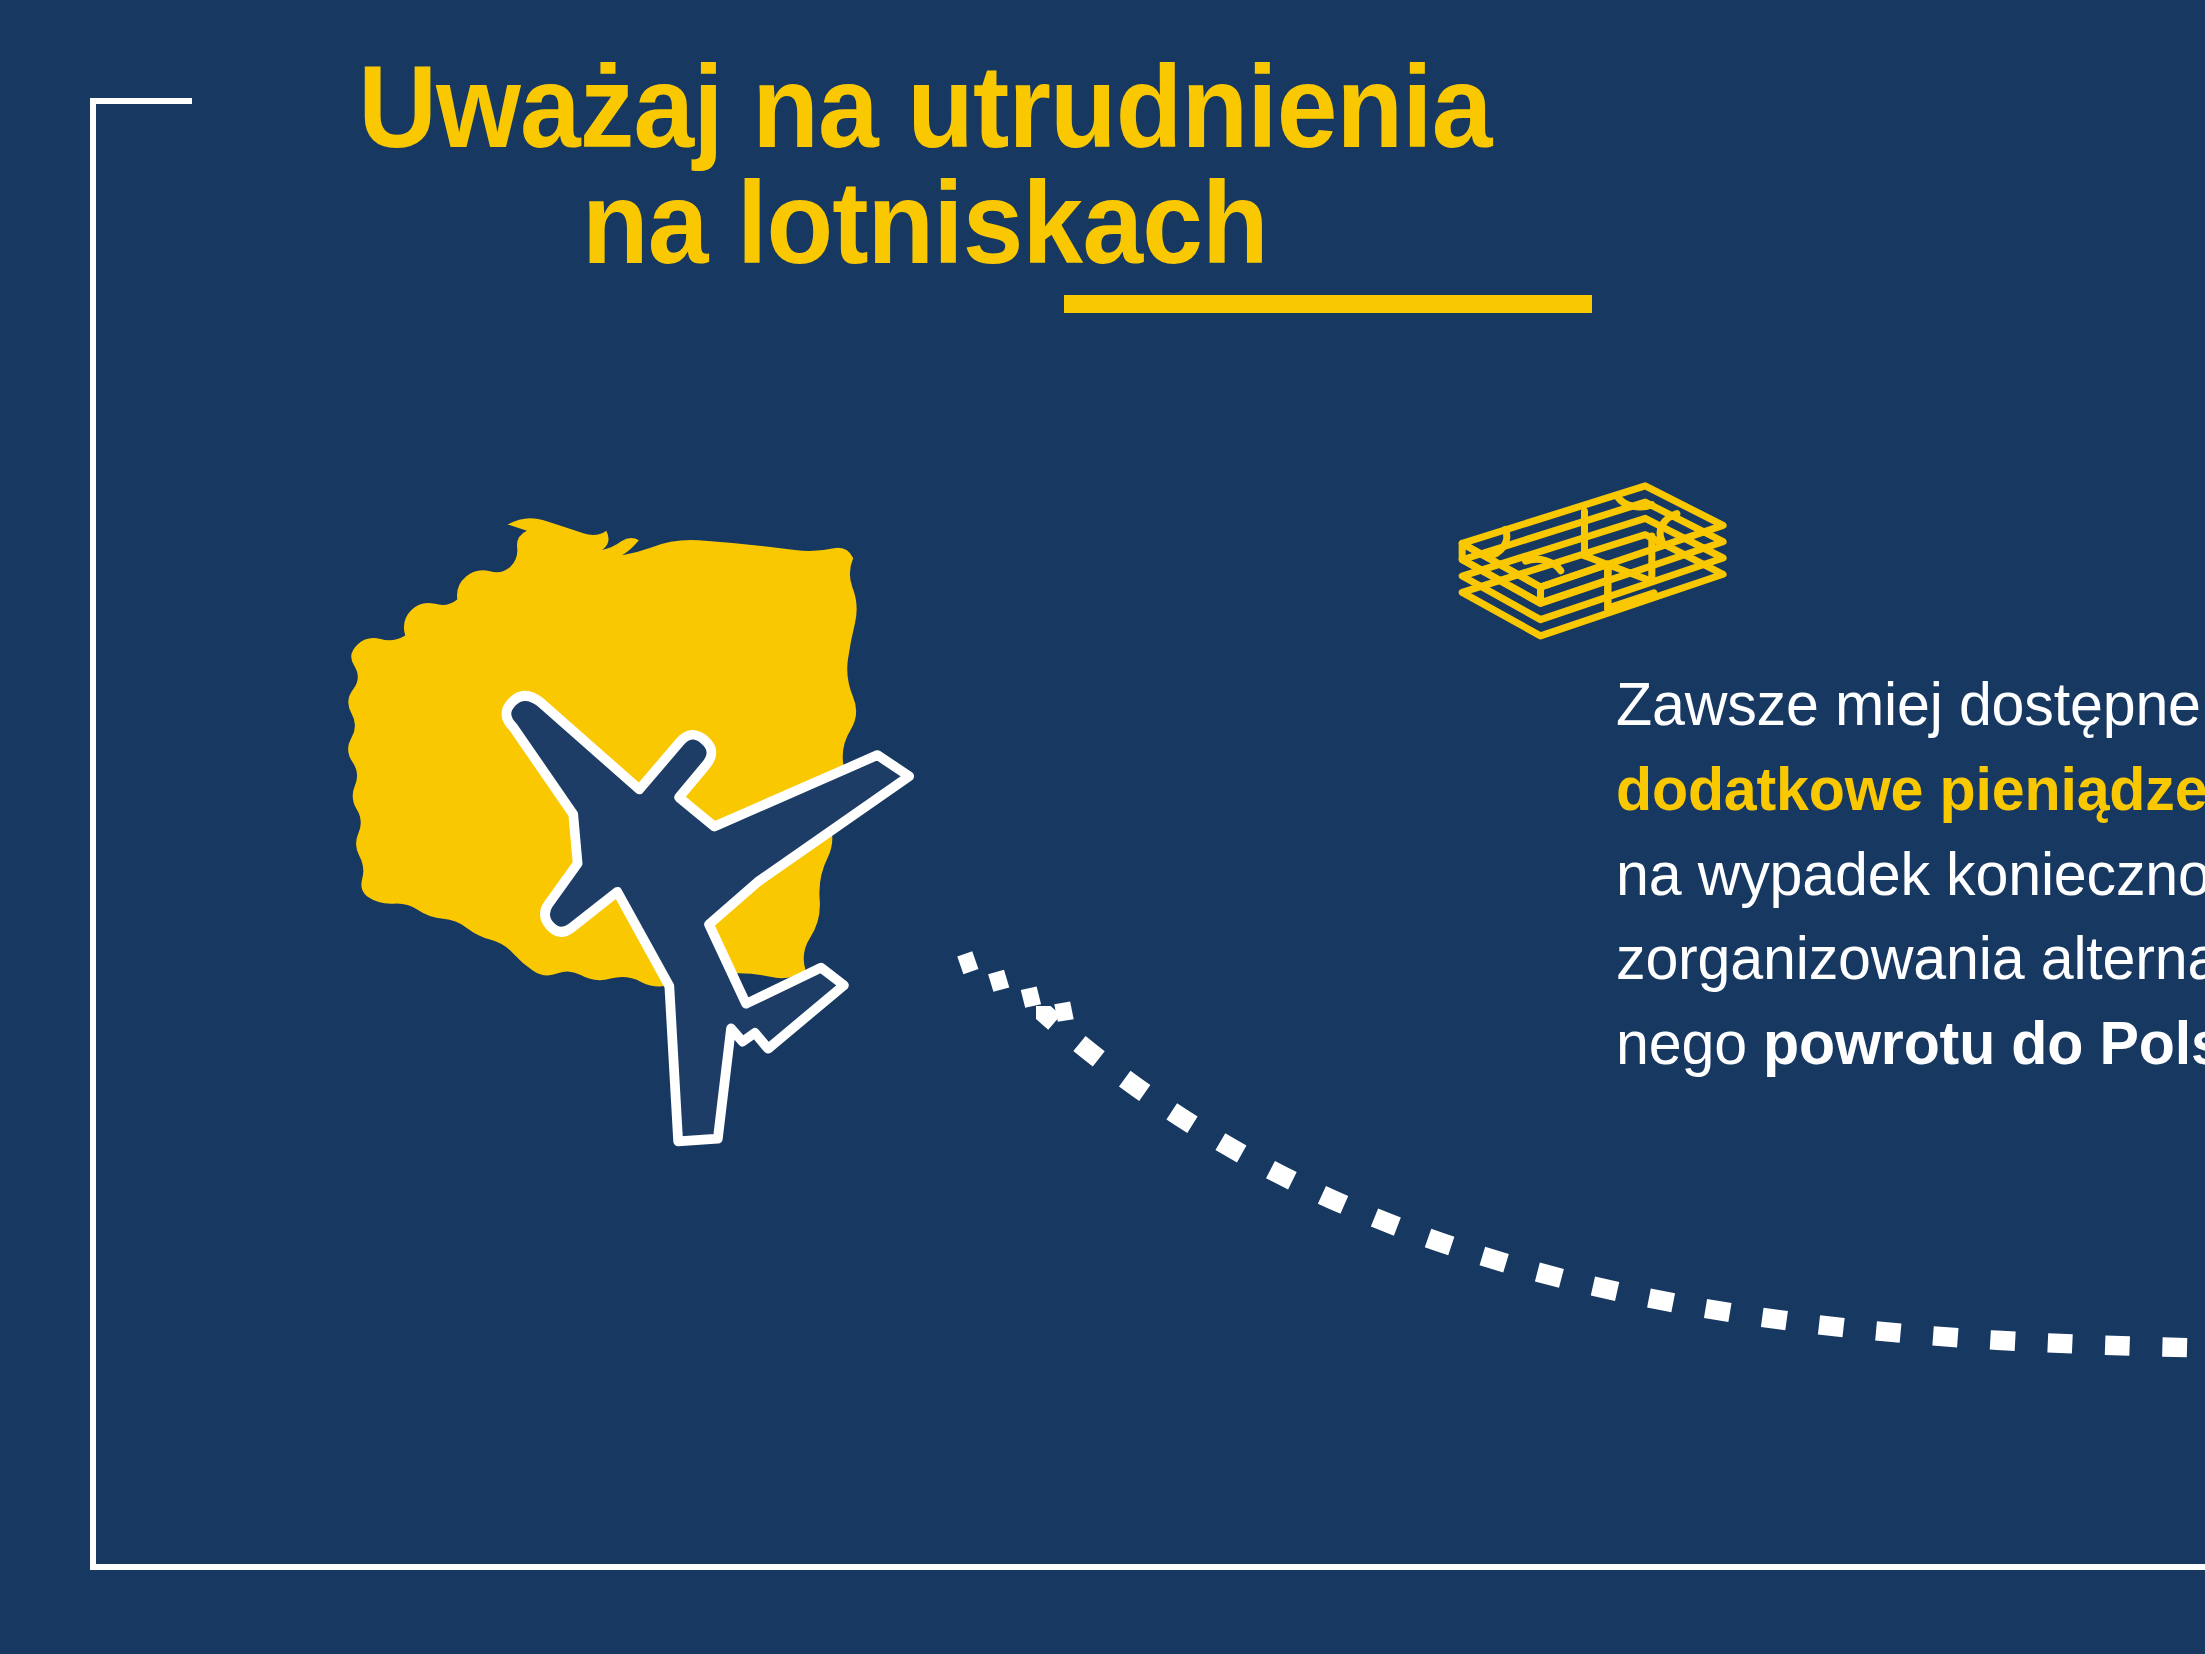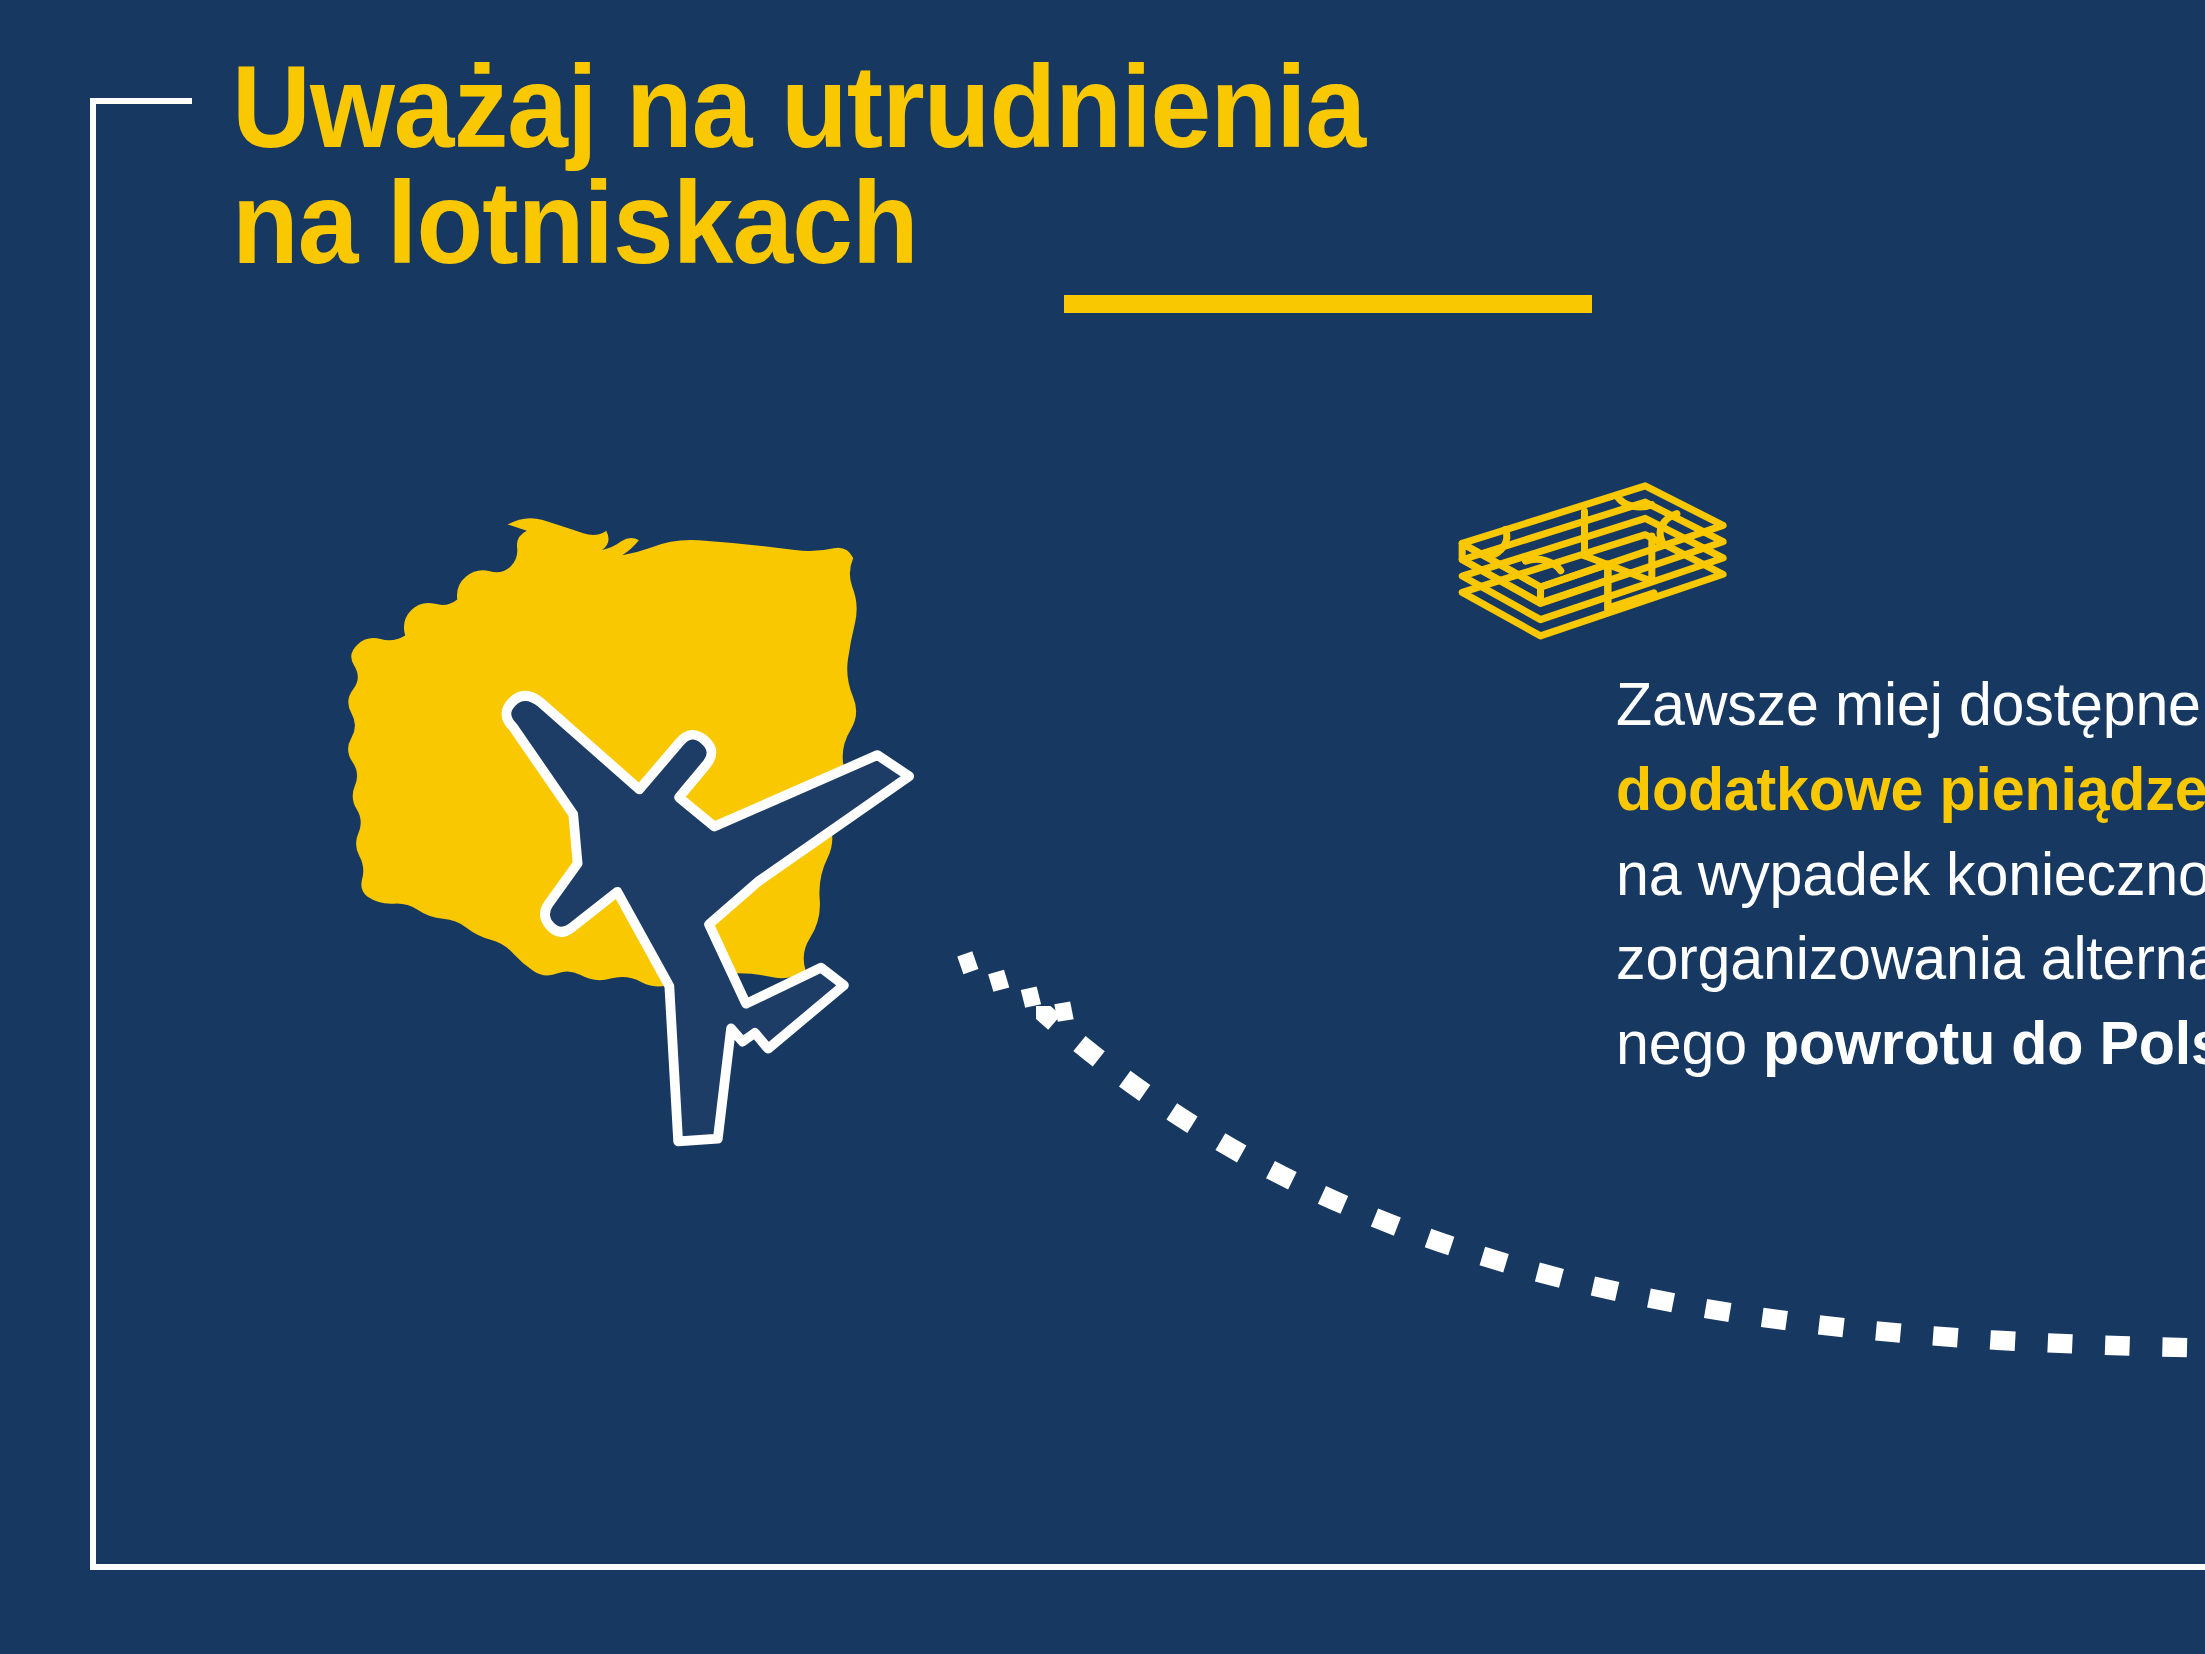--- a/index.html
+++ b/index.html
@@ -21,23 +21,24 @@
     position: absolute;
     background: #ffffff;
   }
   #frame-top    { left: 90px;  top: 98px;  width: 102px; height: 6.2px; }
   #frame-left   { left: 90px;  top: 98px;  width: 6.2px;  height: 1472px; }
   #frame-bottom { left: 90px;  top: 1564px; width: 2765px; height: 6.2px; }
 
   
   #title-block {
     position: absolute;
-    left: 232px;
+    left: 241px;
     top: 49px;
     width: 1455px;
+    text-align: center;
   }
   .title-line {
     color: #f9c800;
     font-size: 116px;
     line-height: 1.0;
     font-weight: 700;
     letter-spacing: -0.9px;
     white-space: nowrap;
     transform: scaleX(0.94);
     transform-origin: left center;

